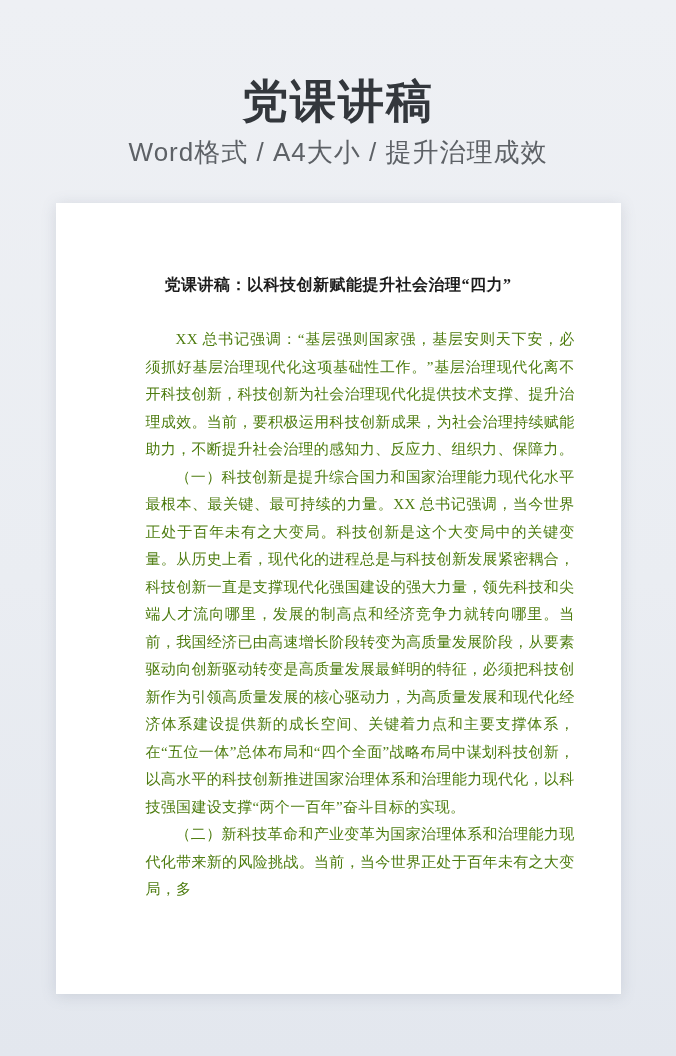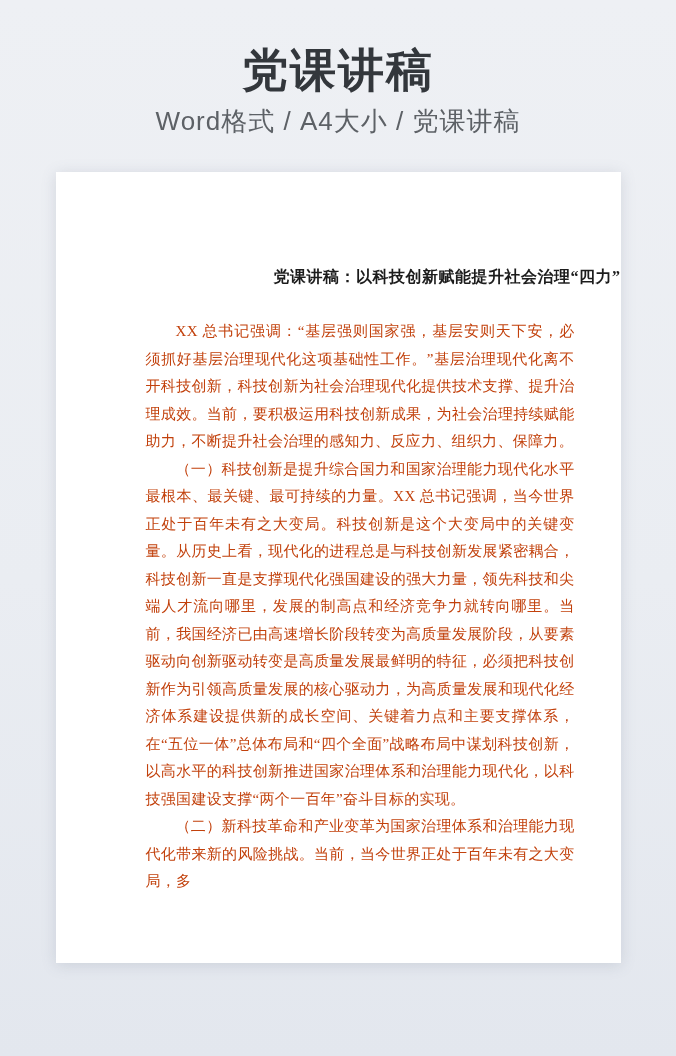--- a/index.html
+++ b/index.html
@@ -10,22 +10,23 @@
   }
   .screen {
     position: relative;
     width: 676px;
     height: 1056px;
     background: linear-gradient(180deg, #eef0f4 0%, #ecee f2 55%, #e4e8ef 100%);
     background: linear-gradient(180deg, #eef0f4 0%, #eaedf2 55%, #e3e7ee 100%);
     overflow: hidden;
   }
   .promo-header {
-    padding-top: 44px;
+    padding-top: 31px;
     text-align: center;
+    margin-top: 44px;
   }
   .promo-title {
     font-size: 46px;
     line-height: 52px;
     font-weight: 800;
     color: #33373c;
     letter-spacing: 2px;
   }
   .promo-subtitle {
     margin-top: 10px;
@@ -37,51 +38,51 @@
   }
   .doc-page {
     width: 565px;
     height: 791px;
     margin: 36px auto 0;
     background: #ffffff;
     box-shadow: 0 2px 14px rgba(90, 100, 120, 0.18);
     overflow: hidden;
   }
   .doc-title {
-    padding-top: 92px;
-    text-align: right;
+    padding-top: 69px;
+    text-align: center;
     font-family: "Liberation Serif", "DejaVu Serif", serif;
     font-size: 16px;
     line-height: 26px;
     font-weight: bold;
     color: #1c1c1c;
     margin-bottom: 28px;
     letter-spacing: 0.5px;
   }
   .doc-body {
     padding: 0 46px 0 90px;
     font-family: "Liberation Serif", "DejaVu Serif", serif;
     font-size: 15px;
     line-height: 27.5px;
-    color: #c2410c;
+    color: #4d7c0f;
     text-align: justify;
   }
   .doc-para {
     text-indent: 2em;
     letter-spacing: 0.3px;
   }
 </style>
 </head>
 <body>
 
 <div class="screen">
 
   <div class="promo-header">
     <div class="promo-title">党课讲稿</div>
-    <div class="promo-subtitle">Word格式 / A4大小 / 党课讲稿</div>
+    <div class="promo-subtitle">Word格式 / A4大小 / 提升治理成效</div>
   </div>
 
   <div class="doc-page">
     <div class="doc-title">党课讲稿：以科技创新赋能提升社会治理“四力”</div>
     <div class="doc-body">
         <p class="doc-para">XX 总书记强调：“基层强则国家强，基层安则天下安，必须抓好基层治理现代化这项基础性工作。”基层治理现代化离不开科技创新，科技创新为社会治理现代化提供技术支撑、提升治理成效。当前，要积极运用科技创新成果，为社会治理持续赋能助力，不断提升社会治理的感知力、反应力、组织力、保障力。</p>
         <p class="doc-para">（一）科技创新是提升综合国力和国家治理能力现代化水平最根本、最关键、最可持续的力量。XX 总书记强调，当今世界正处于百年未有之大变局。科技创新是这个大变局中的关键变量。从历史上看，现代化的进程总是与科技创新发展紧密耦合，科技创新一直是支撑现代化强国建设的强大力量，领先科技和尖端人才流向哪里，发展的制高点和经济竞争力就转向哪里。当前，我国经济已由高速增长阶段转变为高质量发展阶段，从要素驱动向创新驱动转变是高质量发展最鲜明的特征，必须把科技创新作为引领高质量发展的核心驱动力，为高质量发展和现代化经济体系建设提供新的成长空间、关键着力点和主要支撑体系，在“五位一体”总体布局和“四个全面”战略布局中谋划科技创新，以高水平的科技创新推进国家治理体系和治理能力现代化，以科技强国建设支撑“两个一百年”奋斗目标的实现。</p>
         <p class="doc-para">（二）新科技革命和产业变革为国家治理体系和治理能力现代化带来新的风险挑战。当前，当今世界正处于百年未有之大变局，多</p>
       </div>
   </div>

